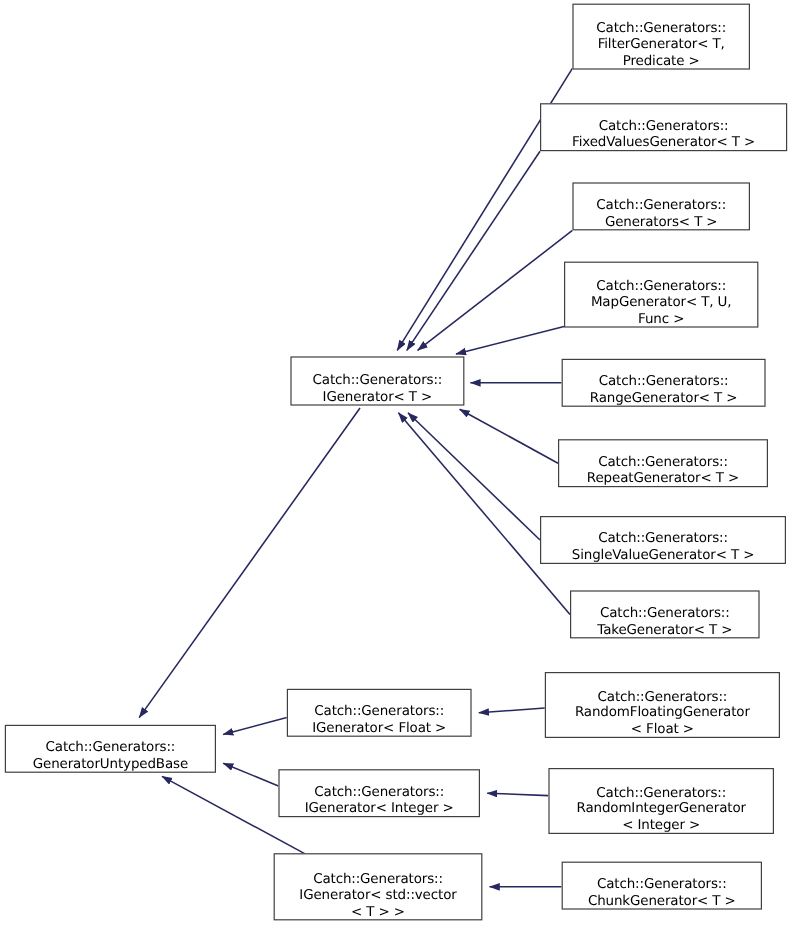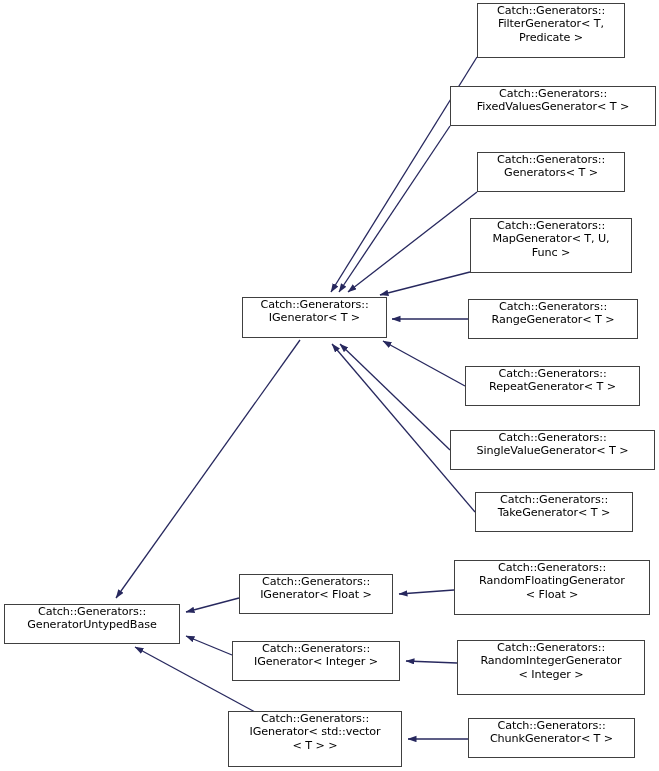--- a/index.html
+++ b/index.html
@@ -23,21 +23,21 @@
     top: 0;
     width: 659px;
     height: 771px;
   }
   .node {
     position: absolute;
     box-sizing: border-box;
     background: #ffffff;
     border: 1px solid #404040;
     display: flex;
-    align-items: flex-start;
+    align-items: flex-end;
     justify-content: center;
     text-align: center;
     font-size: 11.2px;
     line-height: 13.4px;
     color: #000000;
     letter-spacing: -0.1px;
     z-index: 2;
     white-space: pre-line;
   }
   .node-label {

